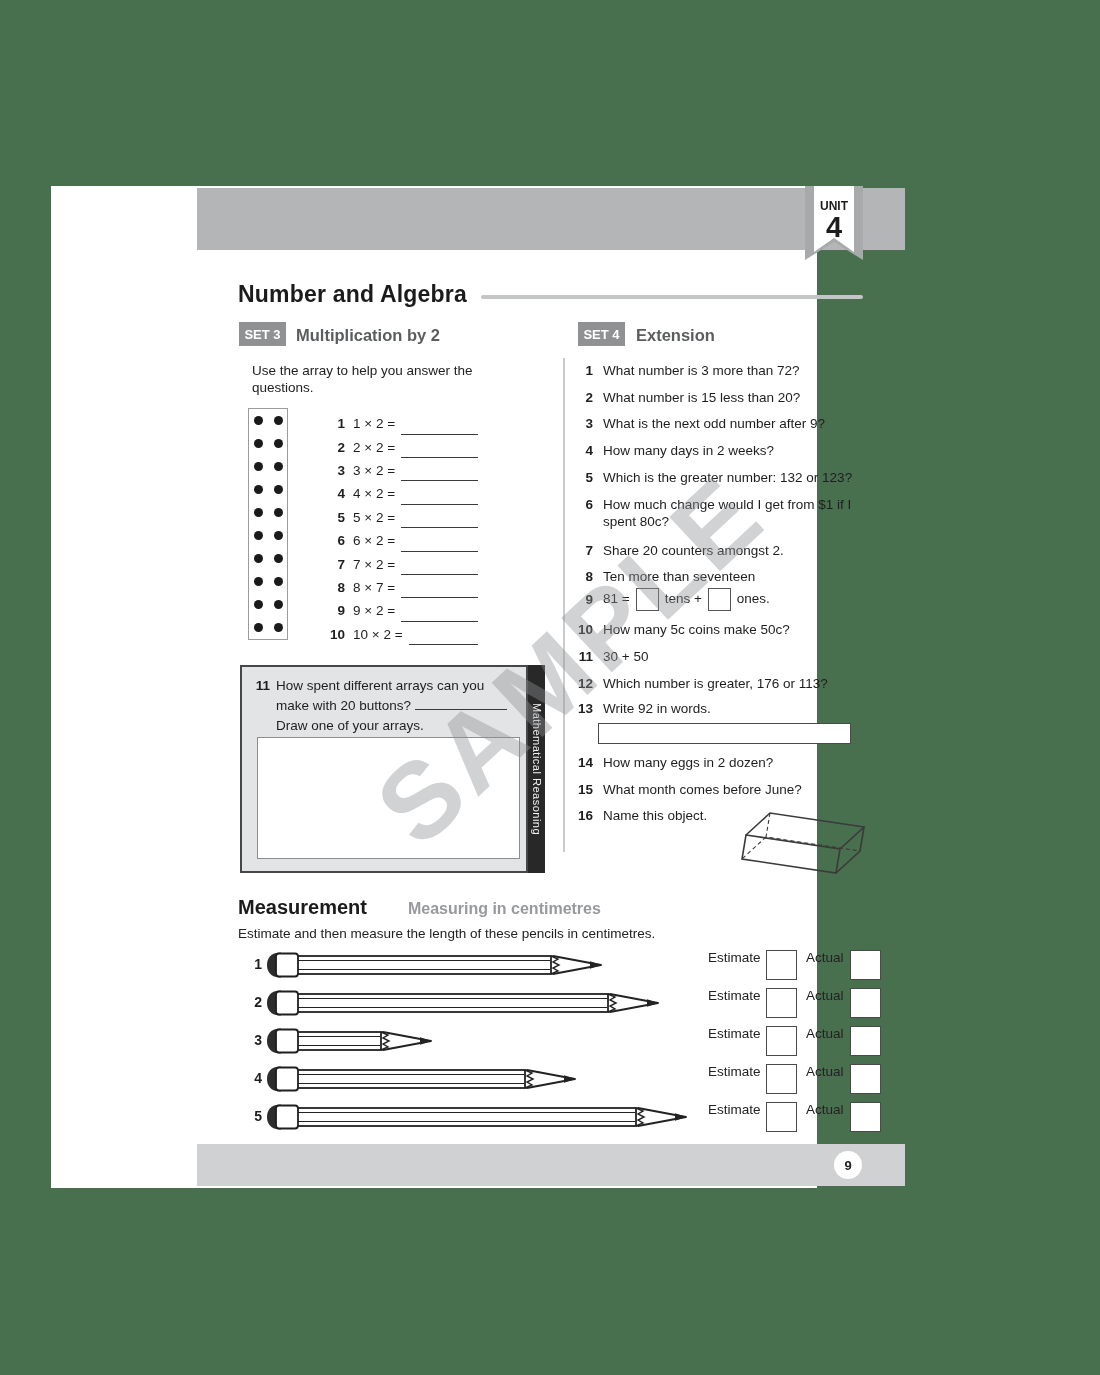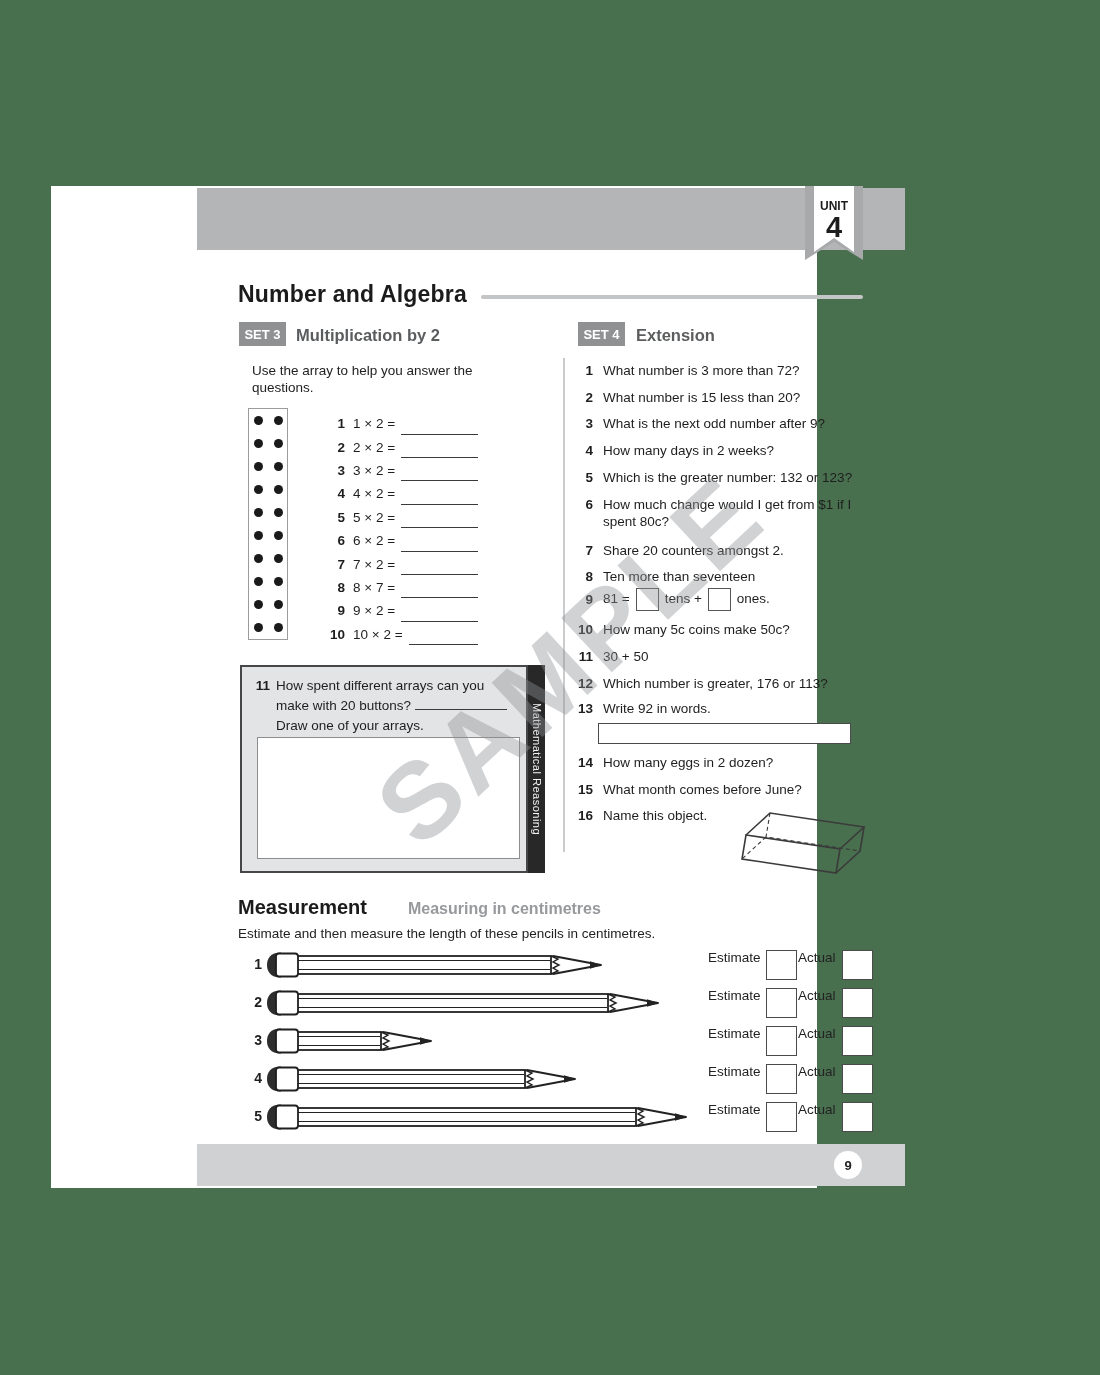--- a/index.html
+++ b/index.html
@@ -54,21 +54,21 @@
     vertical-align:middle;margin:0 6px;box-sizing:border-box;}
   .ans-box{left:547px;top:537px;width:253px;height:21px;border:1.5px solid #4a4a4a;
     background:#fff;box-sizing:border-box;}
   .meas-head{left:187px;top:710px;display:flex;align-items:baseline;gap:9px;}
   .meas-title{font-size:20px;font-weight:bold;color:#1b1b1b;}
   .meas-sub{font-size:16px;font-weight:bold;color:#97999c;padding-left:32px;}
   .meas-instr{left:187px;top:740px;font-size:13.5px;color:#222;}
   .pencil-num{position:absolute;left:193px;width:18px;text-align:right;font-weight:bold;font-size:14px;}
   .ea-row{position:absolute;left:657px;height:30px;display:flex;font-size:13.5px;color:#222;}
   .ea-row .lbl-est{width:58px;}
-  .ea-row .lbl-act{width:44px;margin-left:1px;}
+  .ea-row .lbl-act{width:44px;margin-left:9px;}
   .ea-box{width:31px;height:30px;border:1.5px solid #4a4a4a;background:#fff;box-sizing:border-box;flex:none;}
   .watermark{left:519px;top:474px;transform:translate(-50%,-50%) rotate(-43deg);
     font-size:108px;font-weight:bold;letter-spacing:5px;color:#8f9193;opacity:0.40;
     z-index:40;white-space:nowrap;pointer-events:none;}
   svg{display:block;}
 </style>
 </head>
 <body>
 
 <div class="page">

